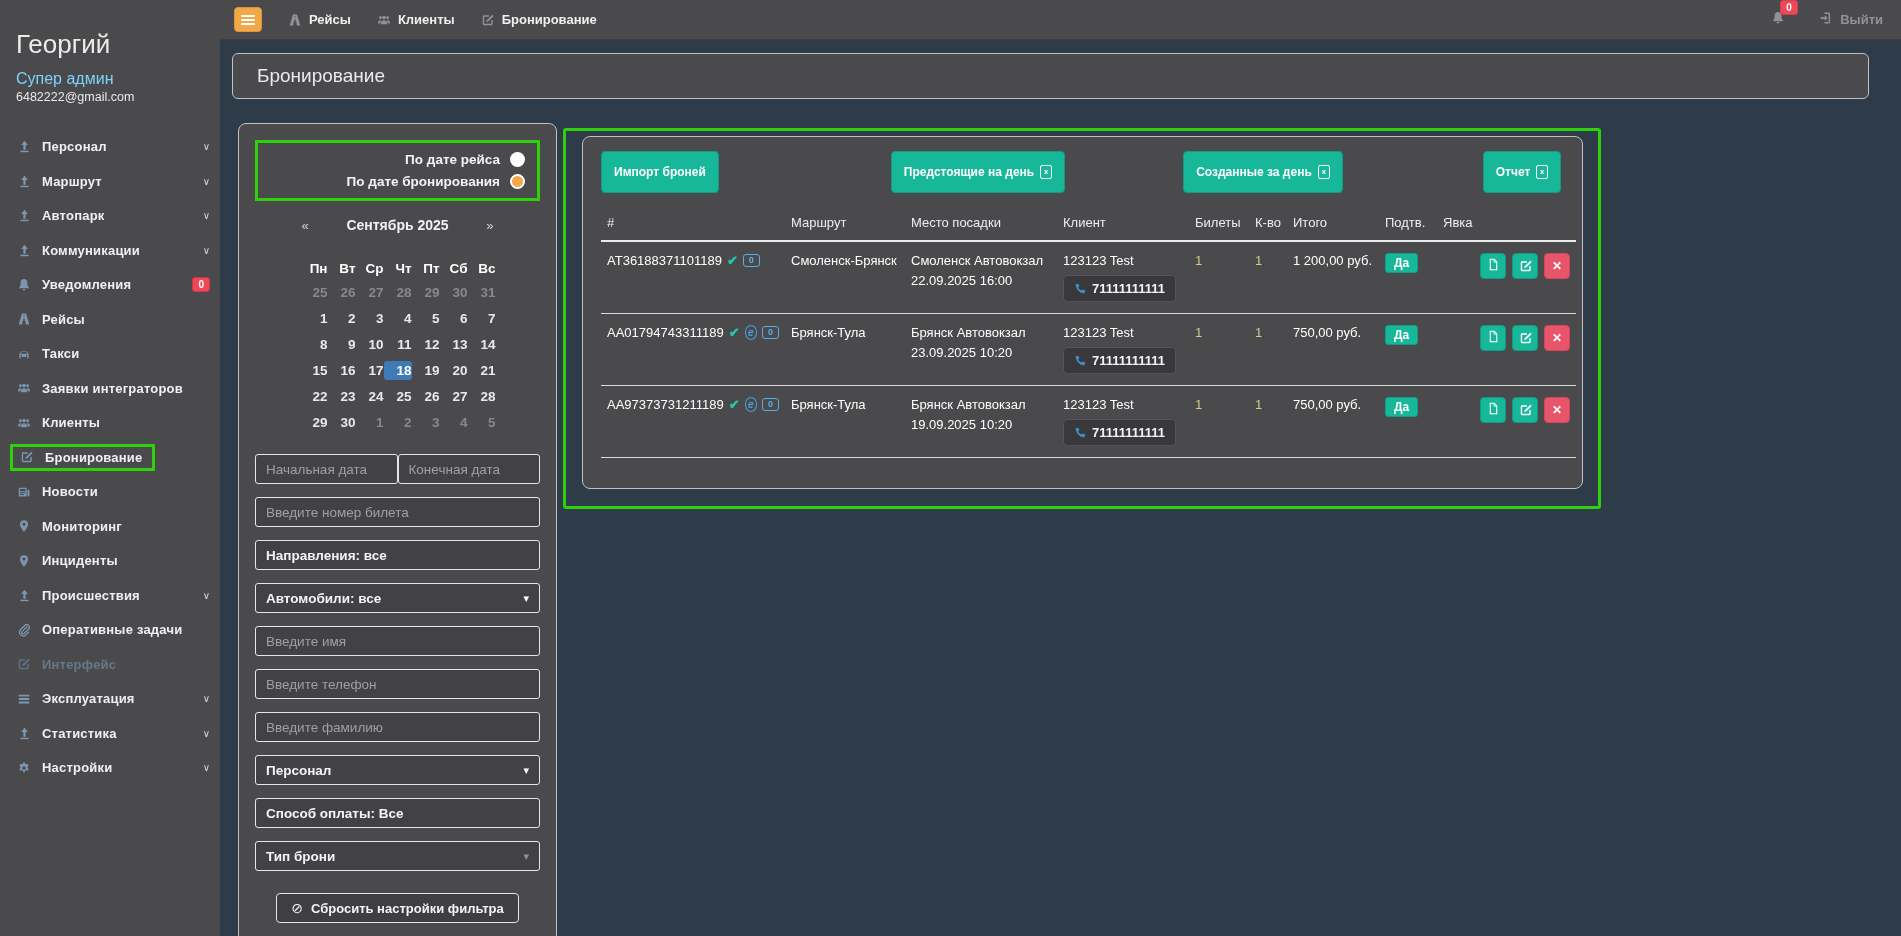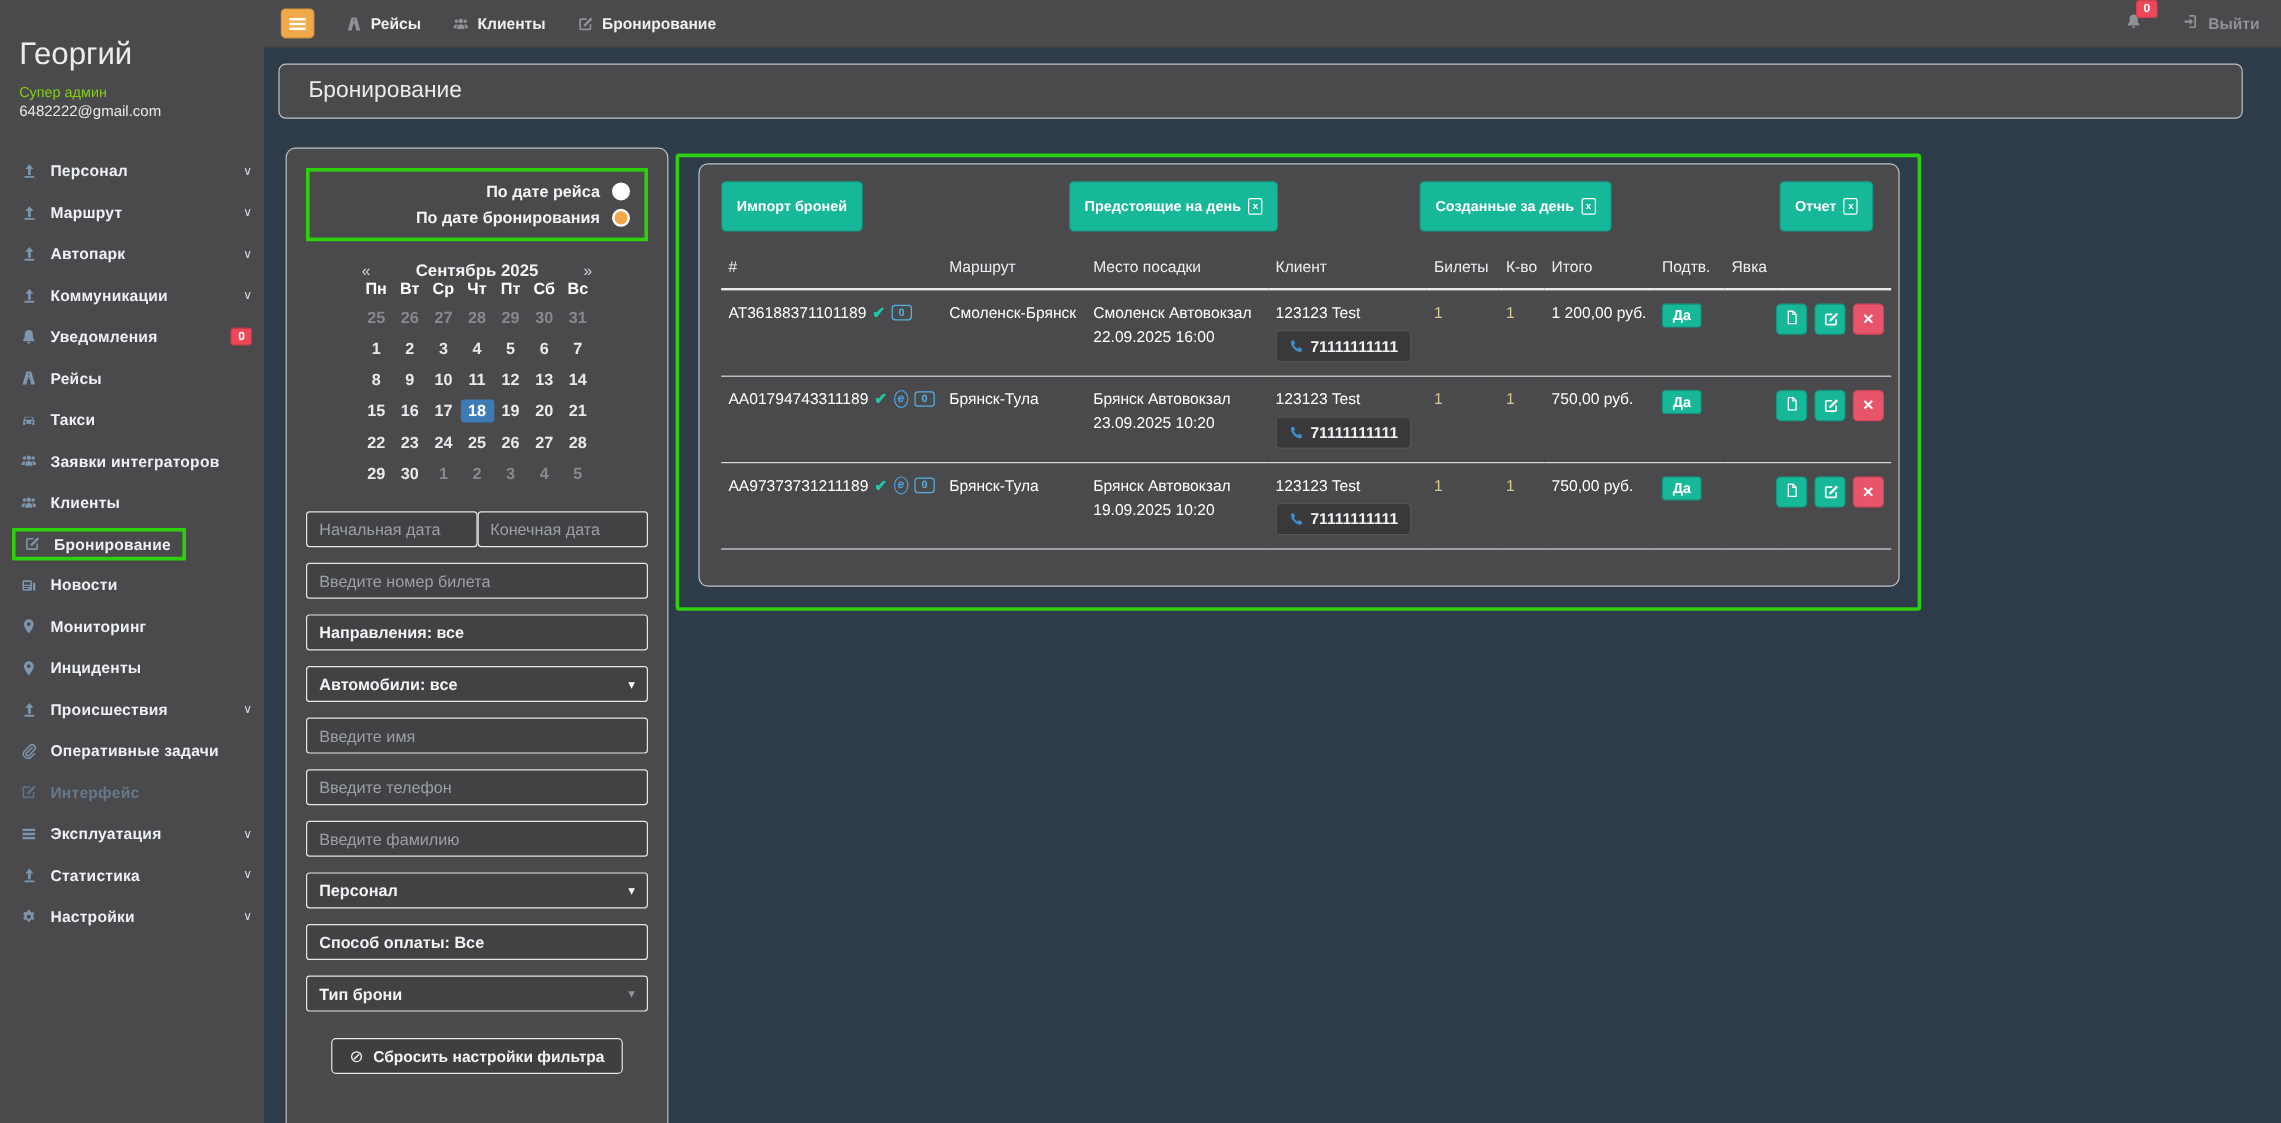--- a/index.html
+++ b/index.html
@@ -12,21 +12,21 @@
   body{
     width:1901px;height:936px;overflow:hidden;position:relative;
     background:var(--content-bg);color:#fff;
     font-family:"Liberation Sans",sans-serif;font-size:13px;
   }
   .layout{display:flex;height:100%}
 
   
   .sidebar{width:220px;flex-shrink:0;background:var(--panel);padding-top:30px;position:relative;z-index:3}
   .user-name{font-size:26px;font-weight:300;color:#ececec;padding:0 16px;line-height:1.1}
-  .user-role{font-size:12px;color:#84cc16;padding:0 16px;margin-top:11px}
+  .user-role{font-size:16px;color:#7dd3fc;padding:0 16px;margin-top:11px}
   .user-email{font-size:12.5px;color:#e9e9e9;padding:0 16px;margin-top:2px}
   .side-nav{margin-top:26px}
   .side-item{display:flex;align-items:center;height:34.5px;padding:0 10px 0 14px;cursor:pointer}
   .side-item .pair{display:flex;align-items:center}
   .side-item .icon{width:20px;color:var(--icon-blue);display:flex;justify-content:center;margin-right:8px;flex-shrink:0}
   .side-item .label{font-size:13px;font-weight:700;color:#eef1f4;letter-spacing:.2px;white-space:nowrap}
   .side-item.disabled .label{color:#66788a}
   .side-item.disabled .icon{color:#5d7186}
   .side-item .chev{margin-left:auto;color:#d5dade;font-size:10px}
   .side-item .badge{margin-left:auto;background:var(--badge-red);color:#fff;font-size:10px;font-weight:700;
@@ -60,22 +60,22 @@
     border-radius:8px;padding:16px 16px 20px;height:900px}
   .radio-box{border:3px solid var(--annotation-green);padding:9px 12px;display:flex;flex-direction:column;gap:7px;
     align-items:flex-end;margin:0 0 16px}
   .radio-row{display:flex;align-items:flex-end;gap:10px;cursor:pointer}
   .radio-label{font-size:13.5px;font-weight:700;color:#f2f4f6}
   .radio{width:15px;height:15px;border-radius:50%;background:#fff;flex-shrink:0}
   .radio.sel{background:var(--orange);border:2.5px solid #fff}
   .cal{width:200px;margin:6px auto 0}
   .cal-head{display:flex;justify-content:space-between;align-items:center;font-size:14px;font-weight:700;color:#f0f2f4;padding:0 4px}
   .cal-head .nav{color:#d0d4d8;font-size:13px;cursor:pointer;font-weight:400}
-  .cal-grid{display:grid;grid-template-columns:repeat(7,28px);justify-content:center;row-gap:7px;margin-top:0;
-    font-size:13.5px;font-weight:700;text-align:center}
+  .cal-grid{display:grid;grid-template-columns:repeat(7,28px);justify-content:center;row-gap:7px;margin-top:28px;
+    font-size:13.5px;font-weight:700;text-align:right}
   .cal-grid .wd{color:#fff}
   .cal-grid .day{color:#e8eaec;padding:2px 0;border-radius:3px;cursor:pointer}
   .day.muted{color:#87898c}
   .day.sel{background:var(--blue);color:#fff}
   .fields{display:flex;flex-direction:column;gap:13px;margin-top:22px}
   .field-row{display:flex;}
   .f-input{flex:1;min-height:30px;background:#424245;border:1px solid #e6e6e6;border-radius:3px;
     display:flex;align-items:center;padding:0 10px;font-size:13.5px;cursor:pointer}
   .f-input .ph{color:#9ba1a7}
   .f-input .val{color:#f2f4f6;font-weight:700}

